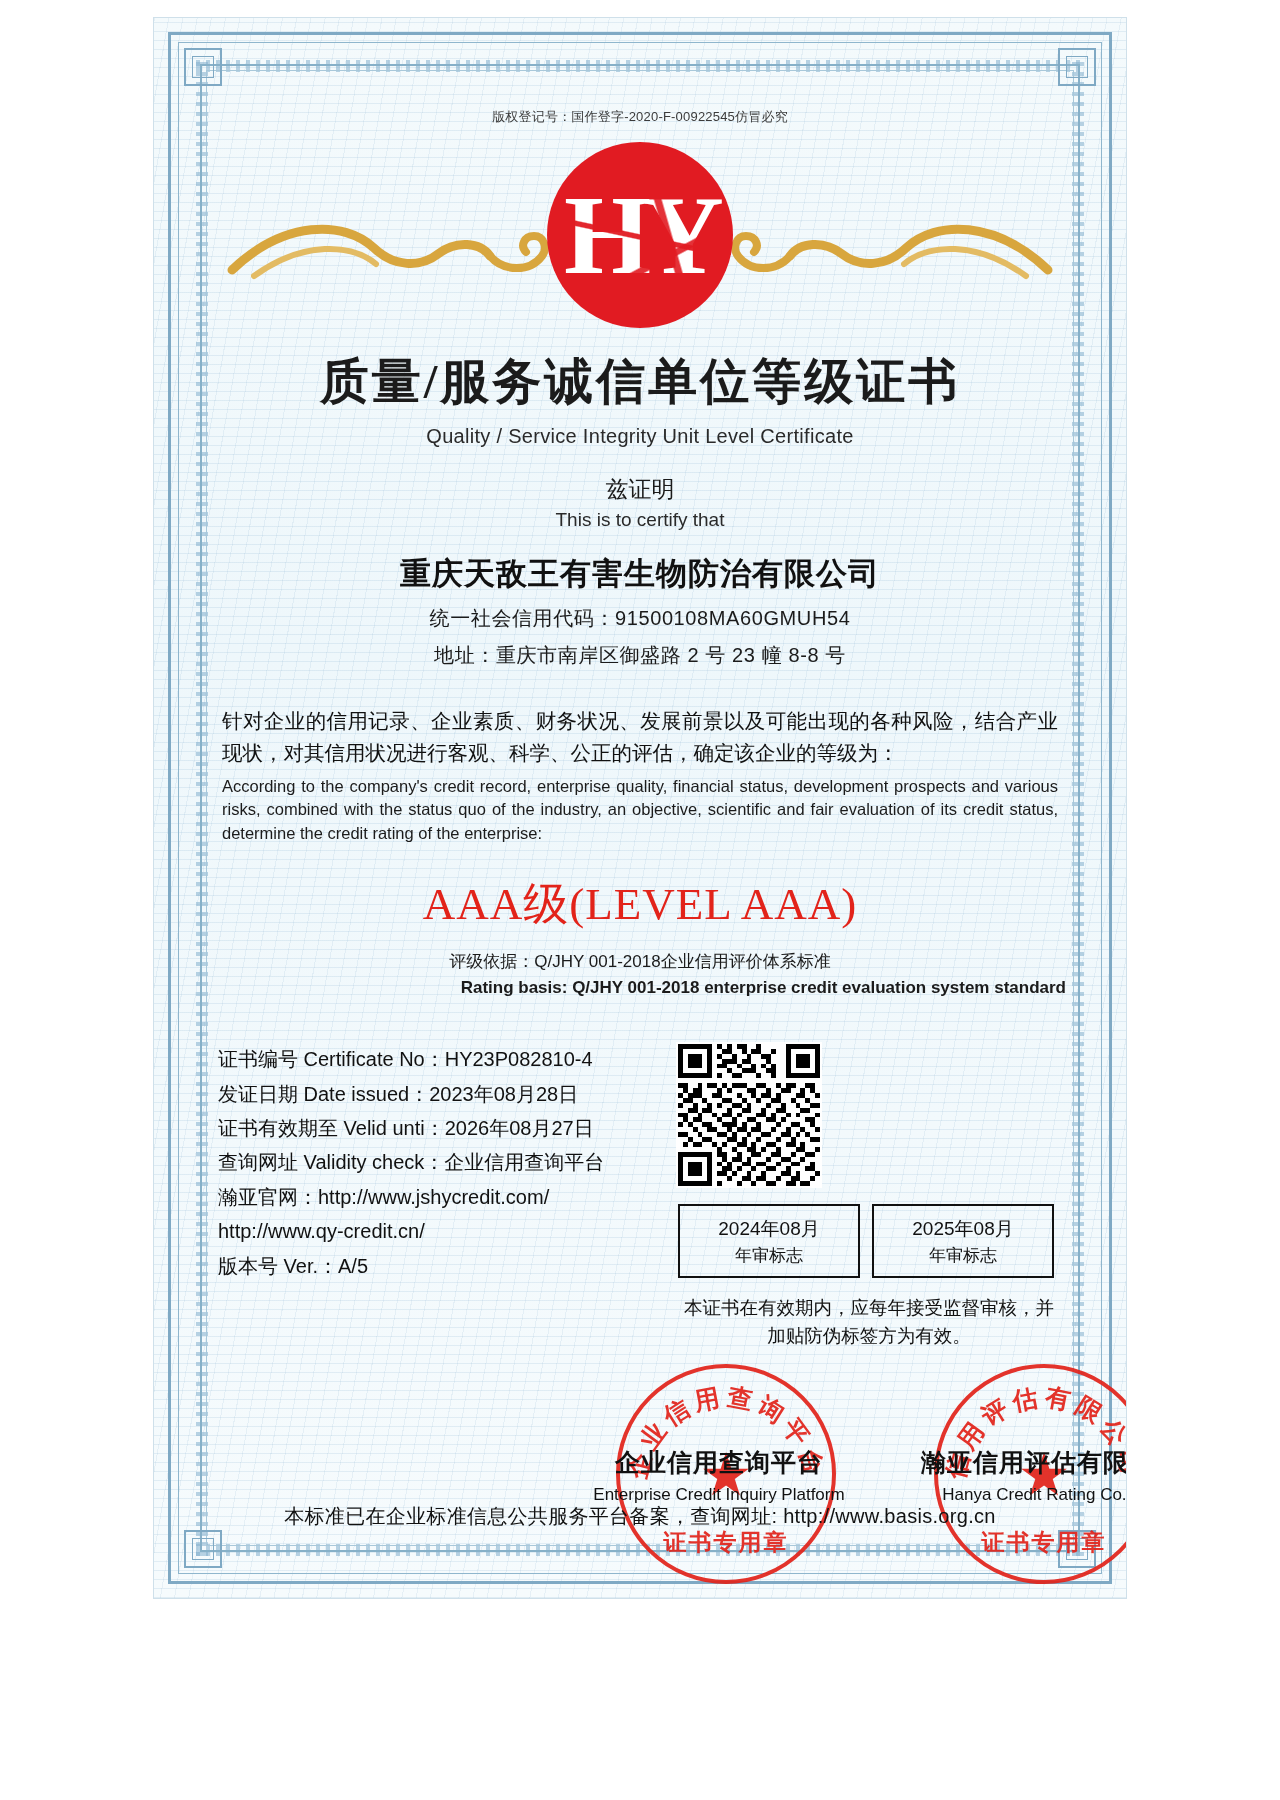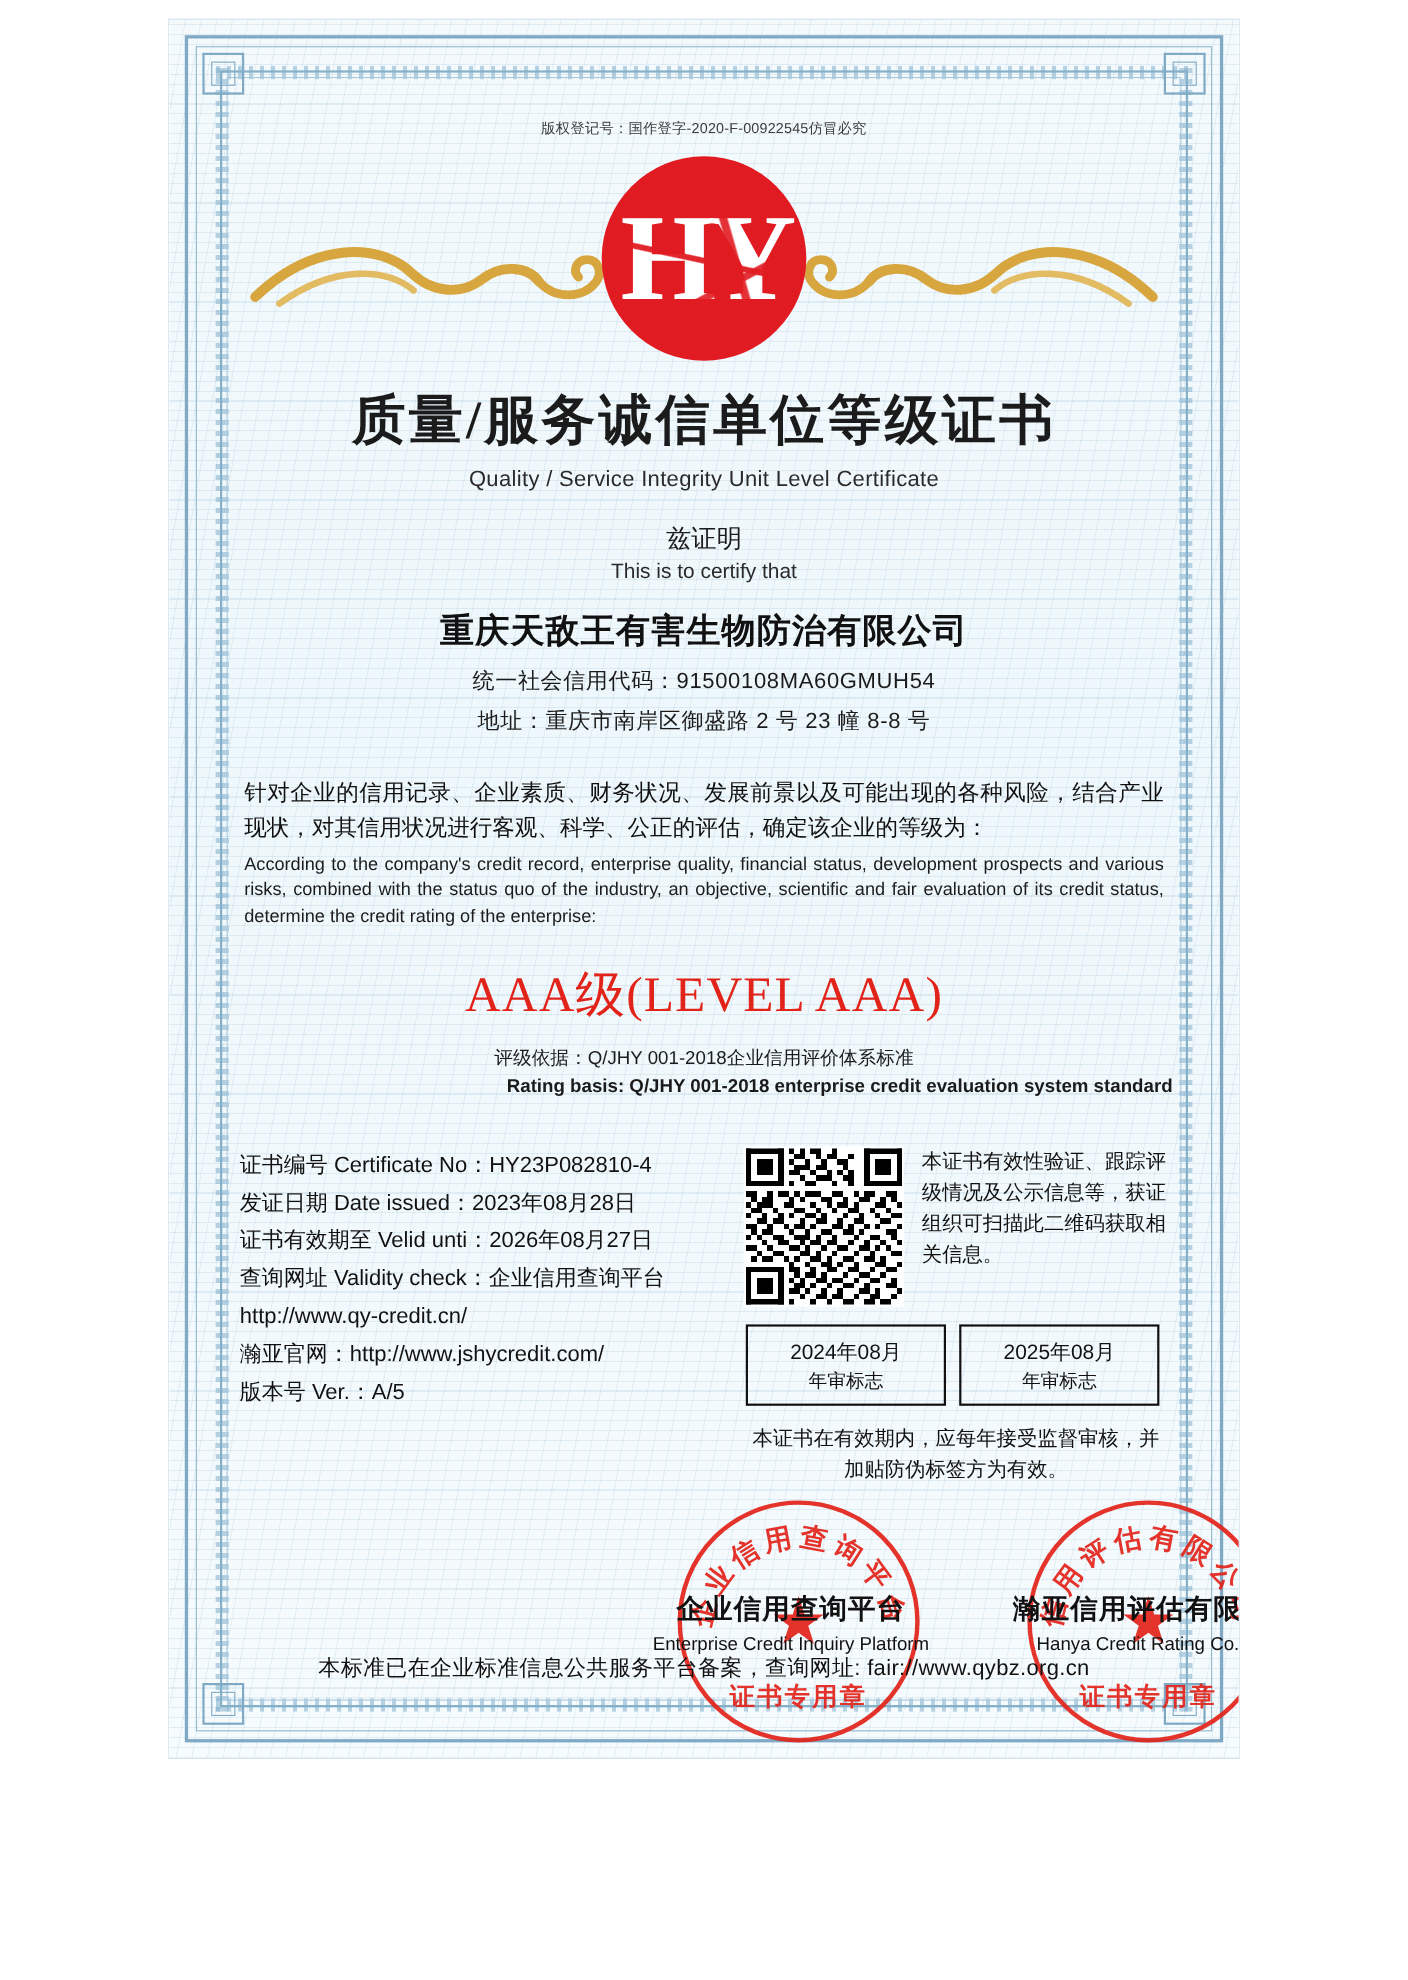--- a/index.html
+++ b/index.html
@@ -458,22 +458,22 @@
     <div class="level">AAA级(LEVEL AAA)</div>
     <div class="basis-cn">评级依据：Q/JHY 001-2018企业信用评价体系标准</div>
     <div class="basis-en">Rating basis: Q/JHY 001-2018 enterprise credit evaluation system standard</div>
 
     <div class="info-row">
       <div class="info-left">
         <div class="ln">证书编号 Certificate No：HY23P082810-4</div>
         <div class="ln">发证日期 Date issued：2023年08月28日</div>
         <div class="ln">证书有效期至 Velid unti：2026年08月27日</div>
         <div class="ln">查询网址 Validity check：企业信用查询平台</div>
+        <div class="ln">瀚亚官网：http://www.jshycredit.com/</div>
         <div class="ln">http://www.qy-credit.cn/</div>
-        <div class="ln">瀚亚官网：http://www.jshycredit.com/</div>
         <div class="ln">版本号 Ver.：A/5</div>
       </div>
 
       <div class="info-right">
         <div class="qr-row">
           <svg class="qr" viewBox="0 0 29 29" shape-rendering="crispEdges">
             <rect width="29" height="29" fill="#ffffff"></rect>
             <g fill="#000000">
               <rect x="0" y="0" width="7" height="1"></rect>
                 <rect x="0" y="6" width="7" height="1"></rect>
@@ -677,21 +677,20 @@
               <rect x="23" y="27" width="2" height="1"></rect>
                 <rect x="27" y="27" width="1" height="1"></rect>
               <rect x="8" y="28" width="1" height="1"></rect>
                 <rect x="12" y="28" width="1" height="1"></rect>
               <rect x="15" y="28" width="1" height="1"></rect>
                 <rect x="18" y="28" width="2" height="1"></rect>
               <rect x="22" y="28" width="2" height="1"></rect>
                 <rect x="25" y="28" width="2" height="1"></rect>
             </g>
           </svg>
-          <div class="qr-note">本证书有效性验证、跟踪评级情况及公示信息等，获证组织可扫描此二维码获取相关信息。</div>
         </div>
 
         <div class="stamp-boxes">
           <div class="stamp-box">
             <div class="yr">2024年08月</div>
             <div class="lb">年审标志</div>
           </div>
           <div class="stamp-box">
             <div class="yr">2025年08月</div>
             <div class="lb">年审标志</div>
@@ -735,16 +734,16 @@
         <div class="en">Enterprise Credit Inquiry Platform</div>
       </div>
 
       <div class="org right">
         <div class="cn">瀚亚信用评估有限公司</div>
         <div class="en">Hanya Credit Rating Co., Ltd</div>
       </div>
 
     </div>
 
-    <div class="footer">本标准已在企业标准信息公共服务平台备案，查询网址: fair://www.qybz.org.cn</div>
+    <div class="footer">本标准已在企业标准信息公共服务平台备案，查询网址: http://www.basis.org.cn</div>
 
   </div>
 </div>
 
 </body></html>

